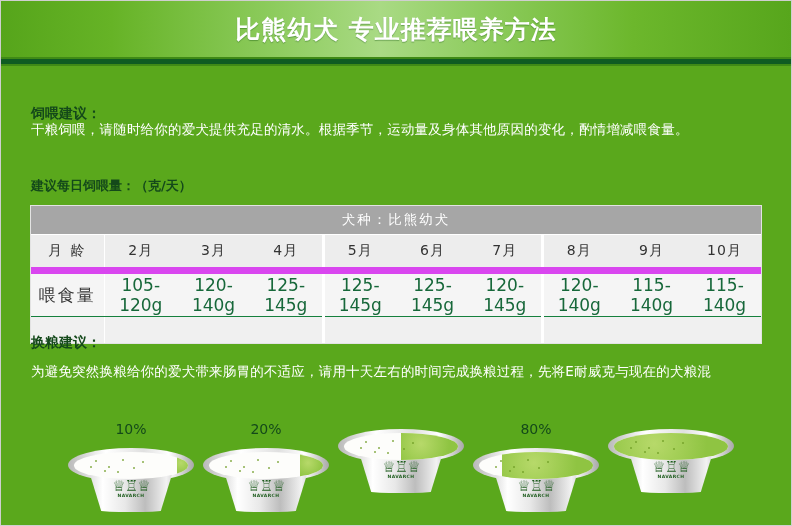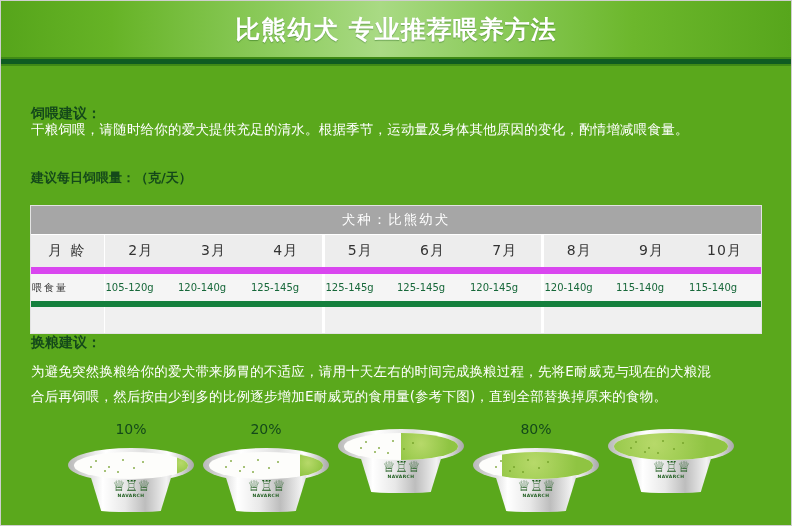--- a/index.html
+++ b/index.html
@@ -32,21 +32,21 @@
 
   
   .sec-head{
     position:absolute;color:#14491a;font-size:14px;font-weight:bold;white-space:nowrap;
   }
   .body-line{
     position:absolute;color:#ffffff;font-size:13.5px;white-space:nowrap;letter-spacing:.2px;
   }
   #feed-head{left:30px;top:104px;}
   #feed-text{left:30px;top:120px;}
-  #daily-head{left:30px;top:168px;font-size:13px;}
+  #daily-head{left:30px;top:176px;font-size:13px;}
   #swap-head{left:30px;top:333px;}
   #swap-line1{left:30px;top:362px;}
   #swap-line2{left:30px;top:387px;}
 
   
   #table-wrap{
     position:absolute;left:30px;top:205px;width:730px;
     background:#737373;
     box-shadow:0 0 0 1px #e3e3e3;
   }
@@ -54,22 +54,22 @@
   .breed-row td{
     background:#a6a6a6;color:#ffffff;text-align:center;
     font-size:13.5px;height:26px;letter-spacing:2px;
     border-bottom:1px solid #ffffff;
   }
   .month-row td{
     background:#ededed;color:#333333;text-align:center;height:30px;
     font-size:14px;border-bottom:7px solid #d946ef;letter-spacing:1px;
   }
   .amount-row td{
-    background:#f5f5f5;color:#17683a;height:25px;
-    font-size:10px;border-bottom:6px solid #15803d;
+    background:#f5f5f5;color:#17683a;text-align:center;height:25px;
+    font-size:17px;border-bottom:1px solid #15803d;
   }
   .amount-row td.rowlabel,.month-row td.rowlabel{color:#333333;letter-spacing:2px;}
   .blank-row td{background:#f0f0f0;height:24px;}
   .c-label{width:78px;}
   .grp-end{border-right:3px solid #ffffff;}
   .vline{border-right:1px solid #ffffff;}
 
   
   #bowls{position:absolute;left:0;top:420px;width:790px;height:106px;}
   .bowl-cell{position:absolute;width:150px;text-align:center;}
@@ -158,21 +158,20 @@
           <td></td>
           <td></td>
           <td></td>
         </tr>
       </tbody>
     </table>
   </div>
 
   <div class="sec-head" id="swap-head">换粮建议：</div>
   <div class="body-line" id="swap-line1">为避免突然换粮给你的爱犬带来肠胃的不适应，请用十天左右的时间完成换粮过程，先将E耐威克与现在的犬粮混</div>
-  <div class="body-line" id="swap-line2">合后再饲喂，然后按由少到多的比例逐步增加E耐威克的食用量(参考下图)，直到全部替换掉原来的食物。</div>
 
   <div id="bowls">
       <div class="bowl-cell" style="left: 55px;">
         <span class="pct">10%</span>
         <div class="bowl">
           <div class="bowl-rim"></div>
           <div class="bowl-body"></div>
           <div class="bowl-food">
             <div class="food-green" style="width: 10%;"></div>
             <div class="kib" style="left: 18%; top: 30%;"></div>

